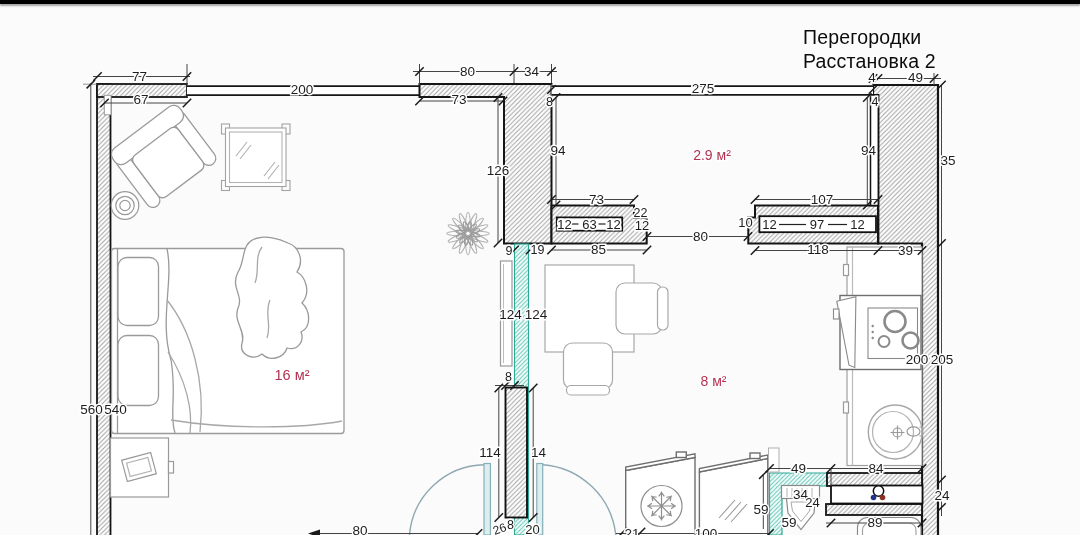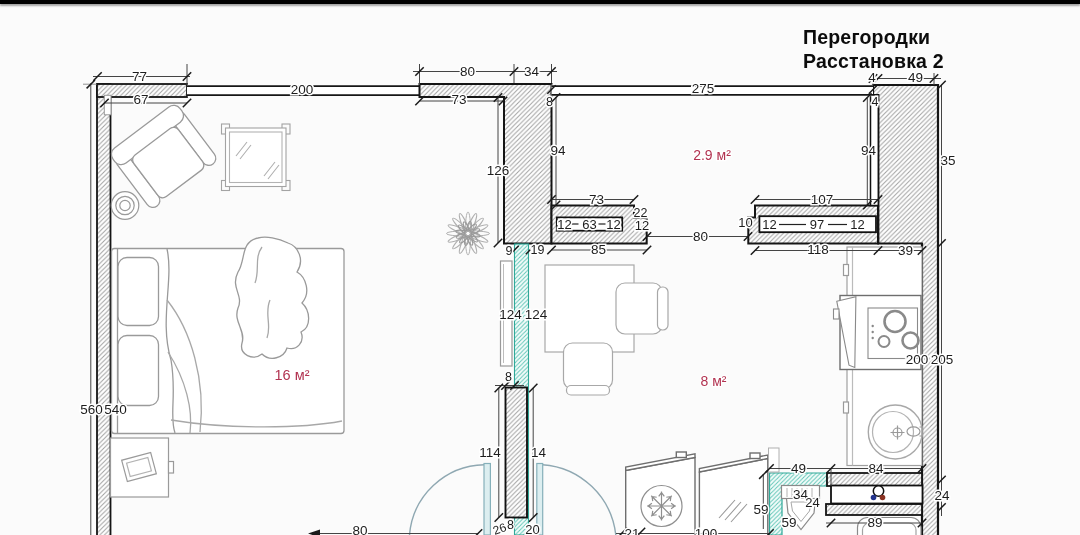--- a/index.html
+++ b/index.html
@@ -1,19 +1,19 @@
 <!DOCTYPE html>
 <html><head>
 <meta charset="utf-8">
 <style>
 html,body{margin:0;padding:0;background:#fff;}
 #page{position:relative;width:1080px;height:535px;overflow:hidden;background:#fbfbfb;font-family:"Liberation Sans",sans-serif;}
 svg text{paint-order:stroke fill;stroke:#fff;stroke-width:3px;fill:#1d1d1d;font-family:"Liberation Sans",sans-serif;}
 svg text.rm{fill:#b23351;stroke-width:2.5px;}
-#title{position:absolute;left:803px;top:26px;font-size:19.5px;font-weight:bold;line-height:23.5px;color:#0c0c0c;letter-spacing:0.2px;}
+#title{position:absolute;left:803px;top:26px;font-size:19.5px;font-weight:normal;line-height:23.5px;color:#0c0c0c;letter-spacing:0.2px;}
 </style>
 </head>
 <body>
 <div id="page">
 
 <div style="position:absolute;left:0;top:0;width:1080px;height:4px;background:#000;box-shadow:0 2px 2px rgba(0,0,0,0.35);"></div>
 
 <div id="title">Перегородки<br>Расстановка 2</div>
 <svg width="1080" height="535" viewBox="0 0 1080 535" style="position:absolute;left:0;top:0;">
 <defs>

